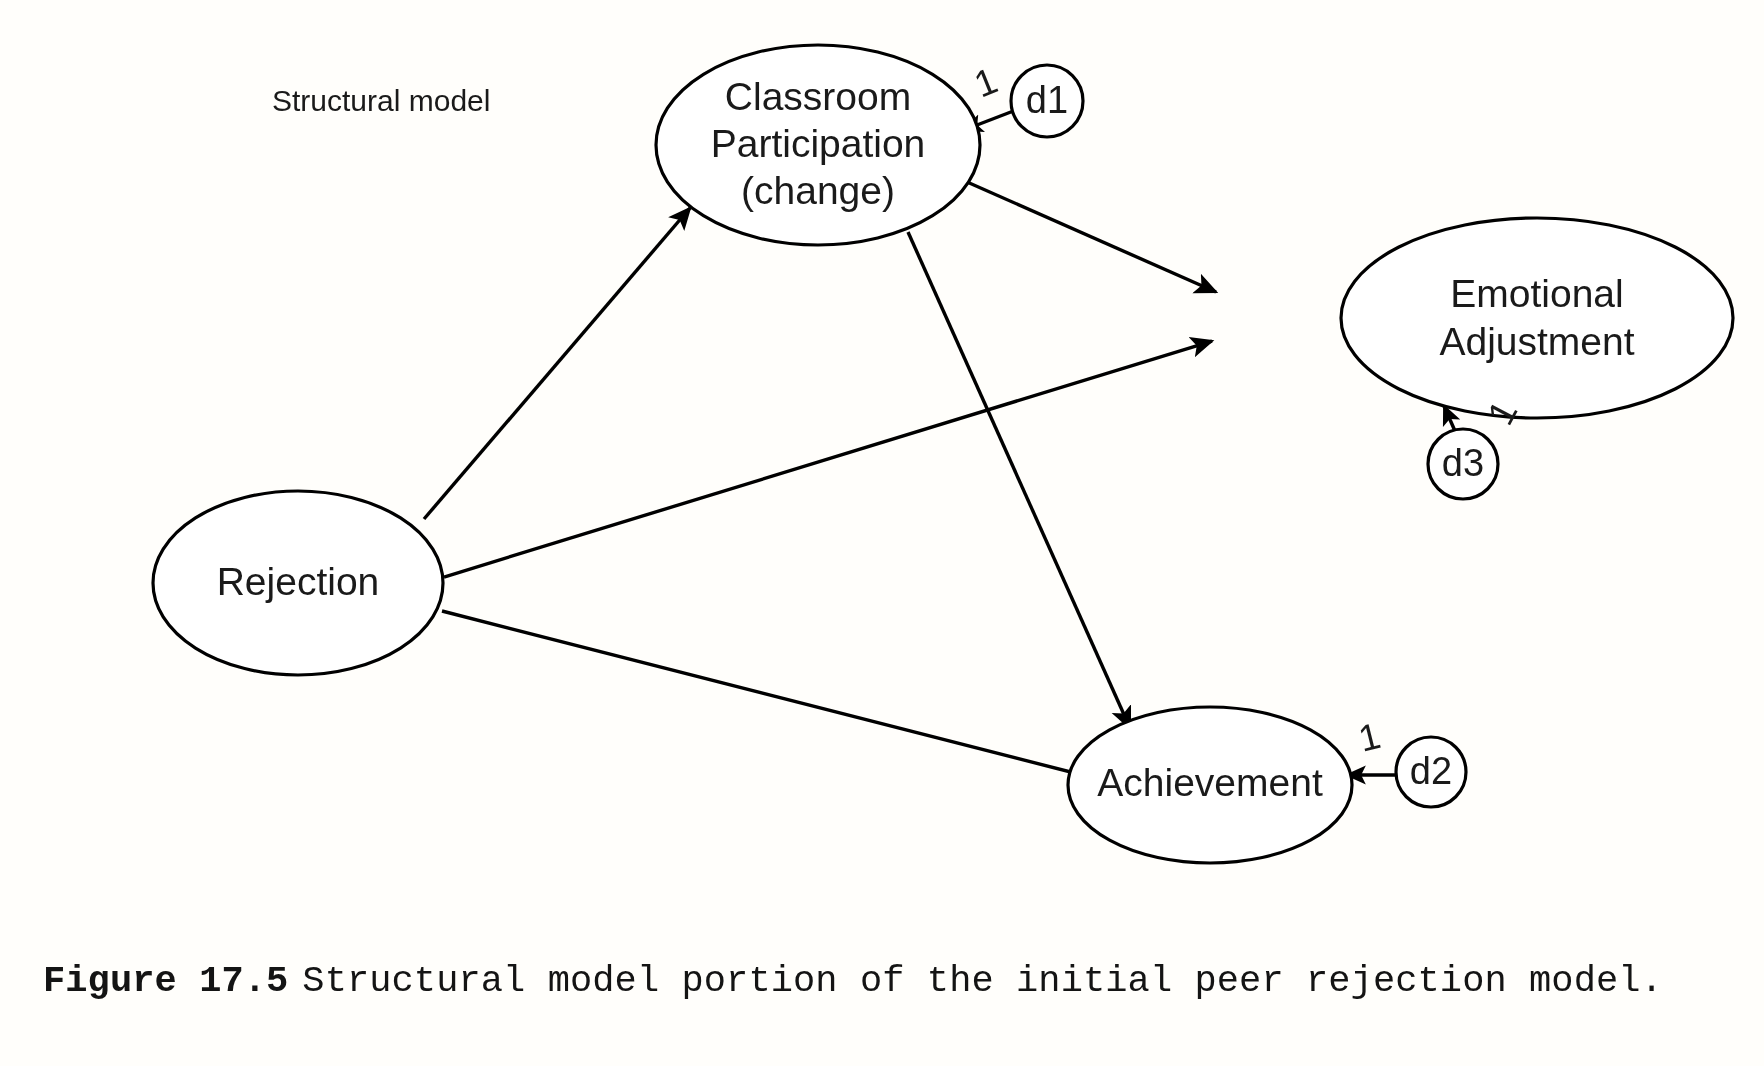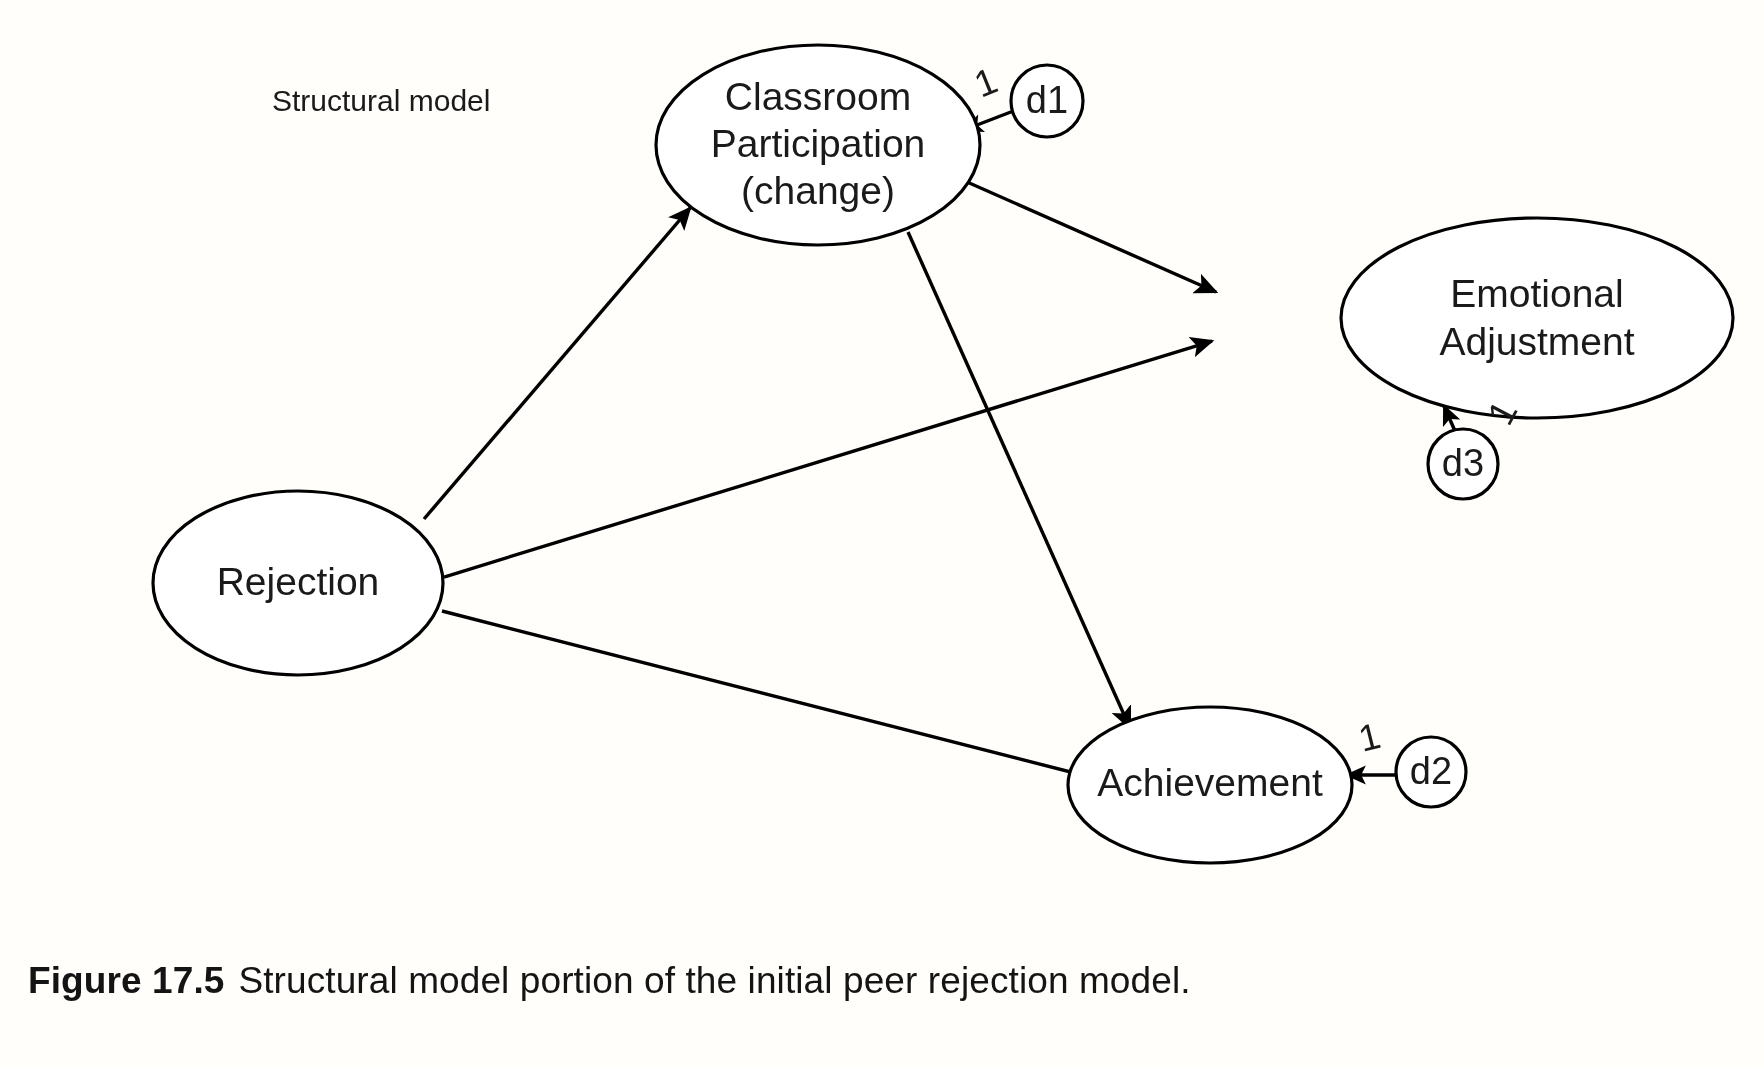--- a/index.html
+++ b/index.html
@@ -74,24 +74,24 @@
   }
   .panel-label {
     font-family: "Liberation Sans", sans-serif;
     font-size: 30px;
     fill: #1a1a1a;
     text-anchor: start;
     dominant-baseline: middle;
   }
   #caption {
     position: absolute;
-    left: 28px;
+    left: 43px;
     top: 960px;
     width: 1700px;
-    font-family: Liberation Sans, sans-serif;
+    font-family: Liberation Mono, monospace;
     font-size: 37px;
     color: #141414;
     white-space: nowrap;
     letter-spacing: 0.1px;
   }
   #caption .cap-num {
     font-weight: bold;
     margin-right: 14px;
   }
 </style>

